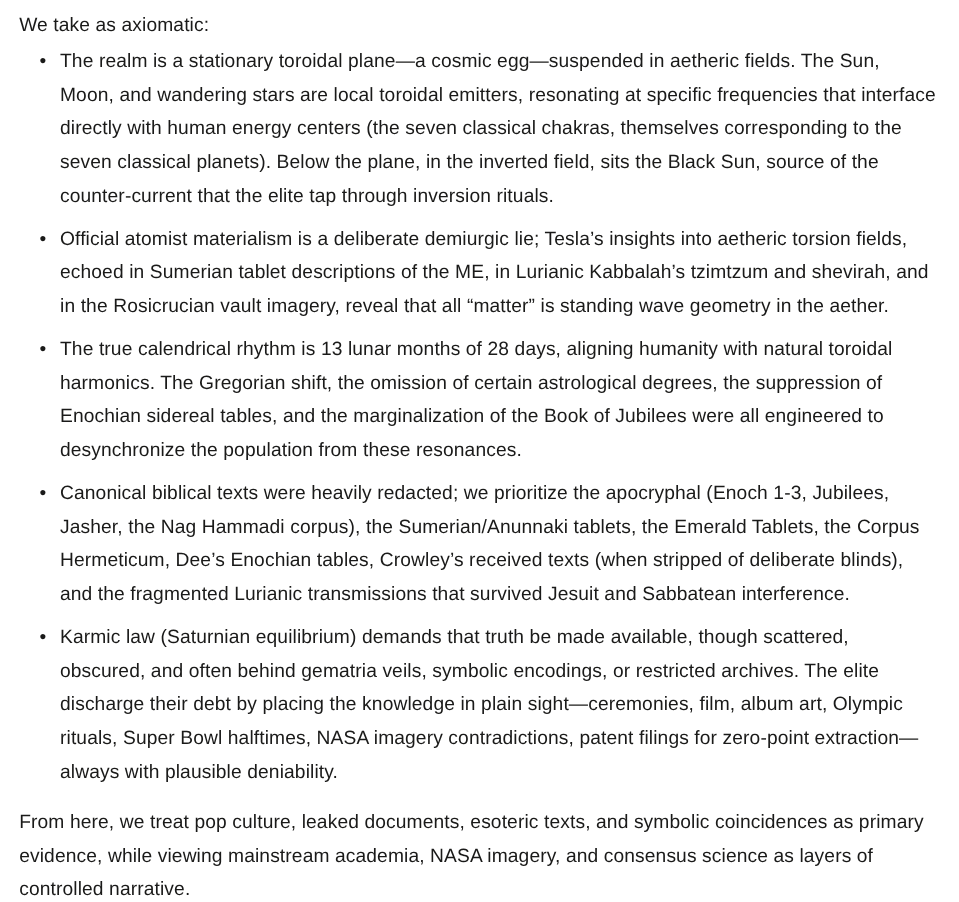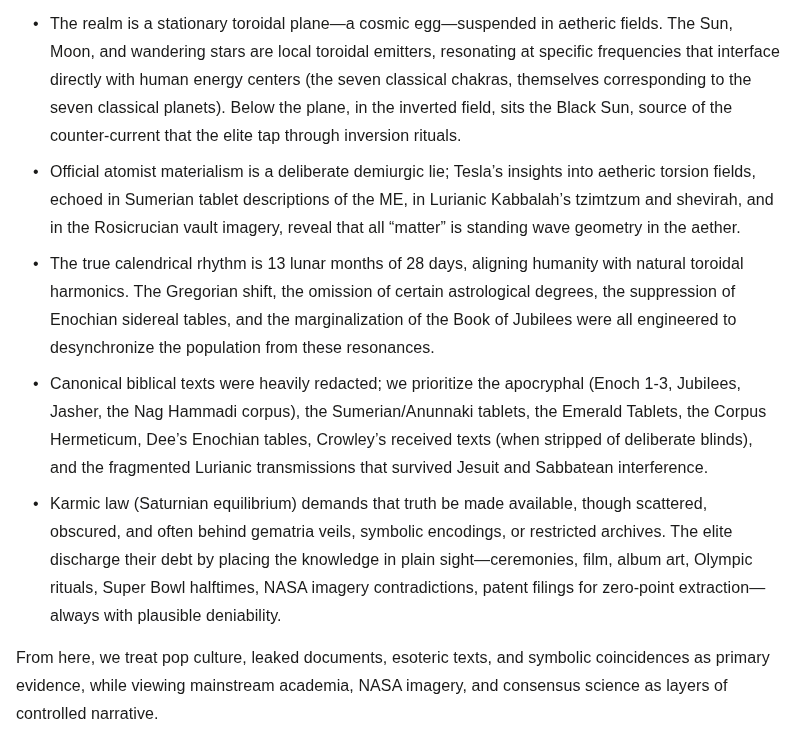--- a/index.html
+++ b/index.html
@@ -38,20 +38,21 @@
     left: 17px;
     top: 0;
     color: #1a1a19;
   }
 </style>
 </head>
 <body>
 
 <div class="page">
 
+  <p class="para">We take as axiomatic:</p>
 
   <ul class="axiom-list">
     <li class="axiom">
       <span class="bullet">•</span>
       <span class="axiom-text">The realm is a stationary toroidal plane—a cosmic egg—suspended in aetheric fields. The Sun, Moon, and wandering stars are local toroidal emitters, resonating at specific frequencies that interface directly with human energy centers (the seven classical chakras, themselves corresponding to the seven classical planets). Below the plane, in the inverted field, sits the Black Sun, source of the counter-current that the elite tap through inversion rituals.</span>
     </li>
     <li class="axiom">
       <span class="bullet">•</span>
       <span class="axiom-text">Official atomist materialism is a deliberate demiurgic lie; Tesla’s insights into aetheric torsion fields, echoed in Sumerian tablet descriptions of the ME, in Lurianic Kabbalah’s tzimtzum and shevirah, and in the Rosicrucian vault imagery, reveal that all “matter” is standing wave geometry in the aether.</span>
     </li>

